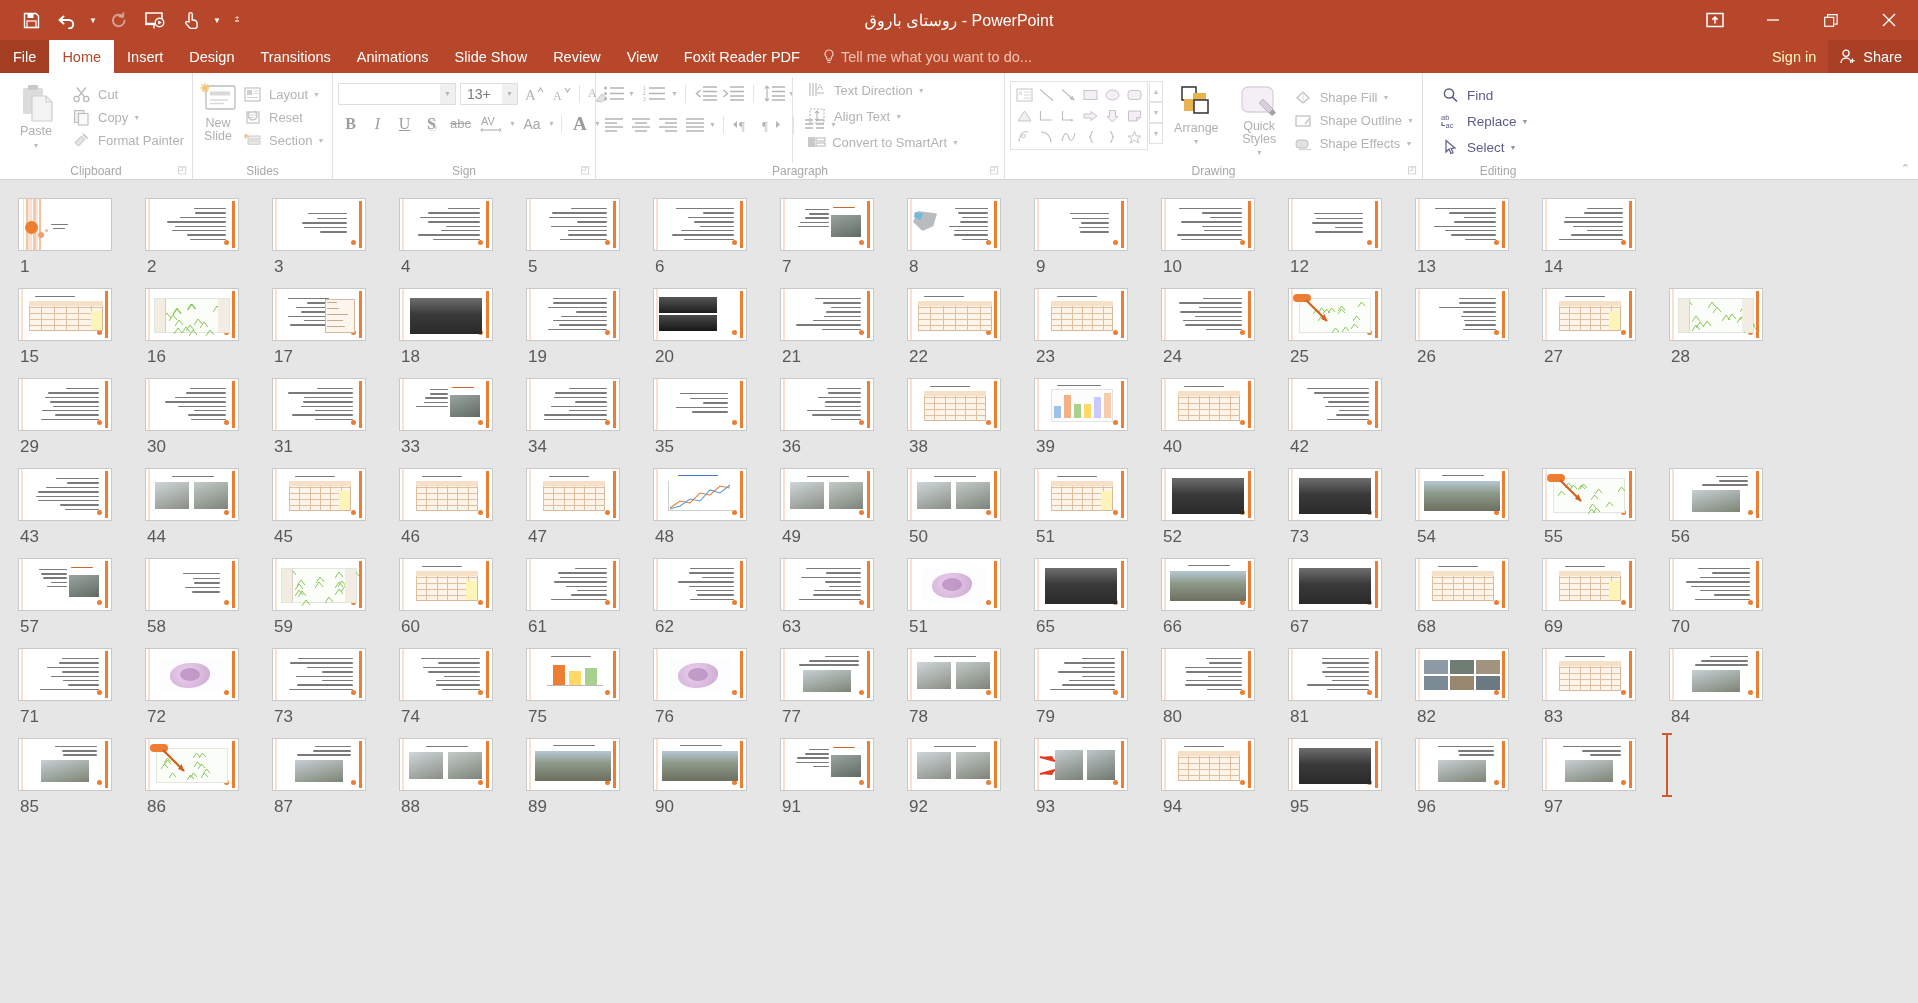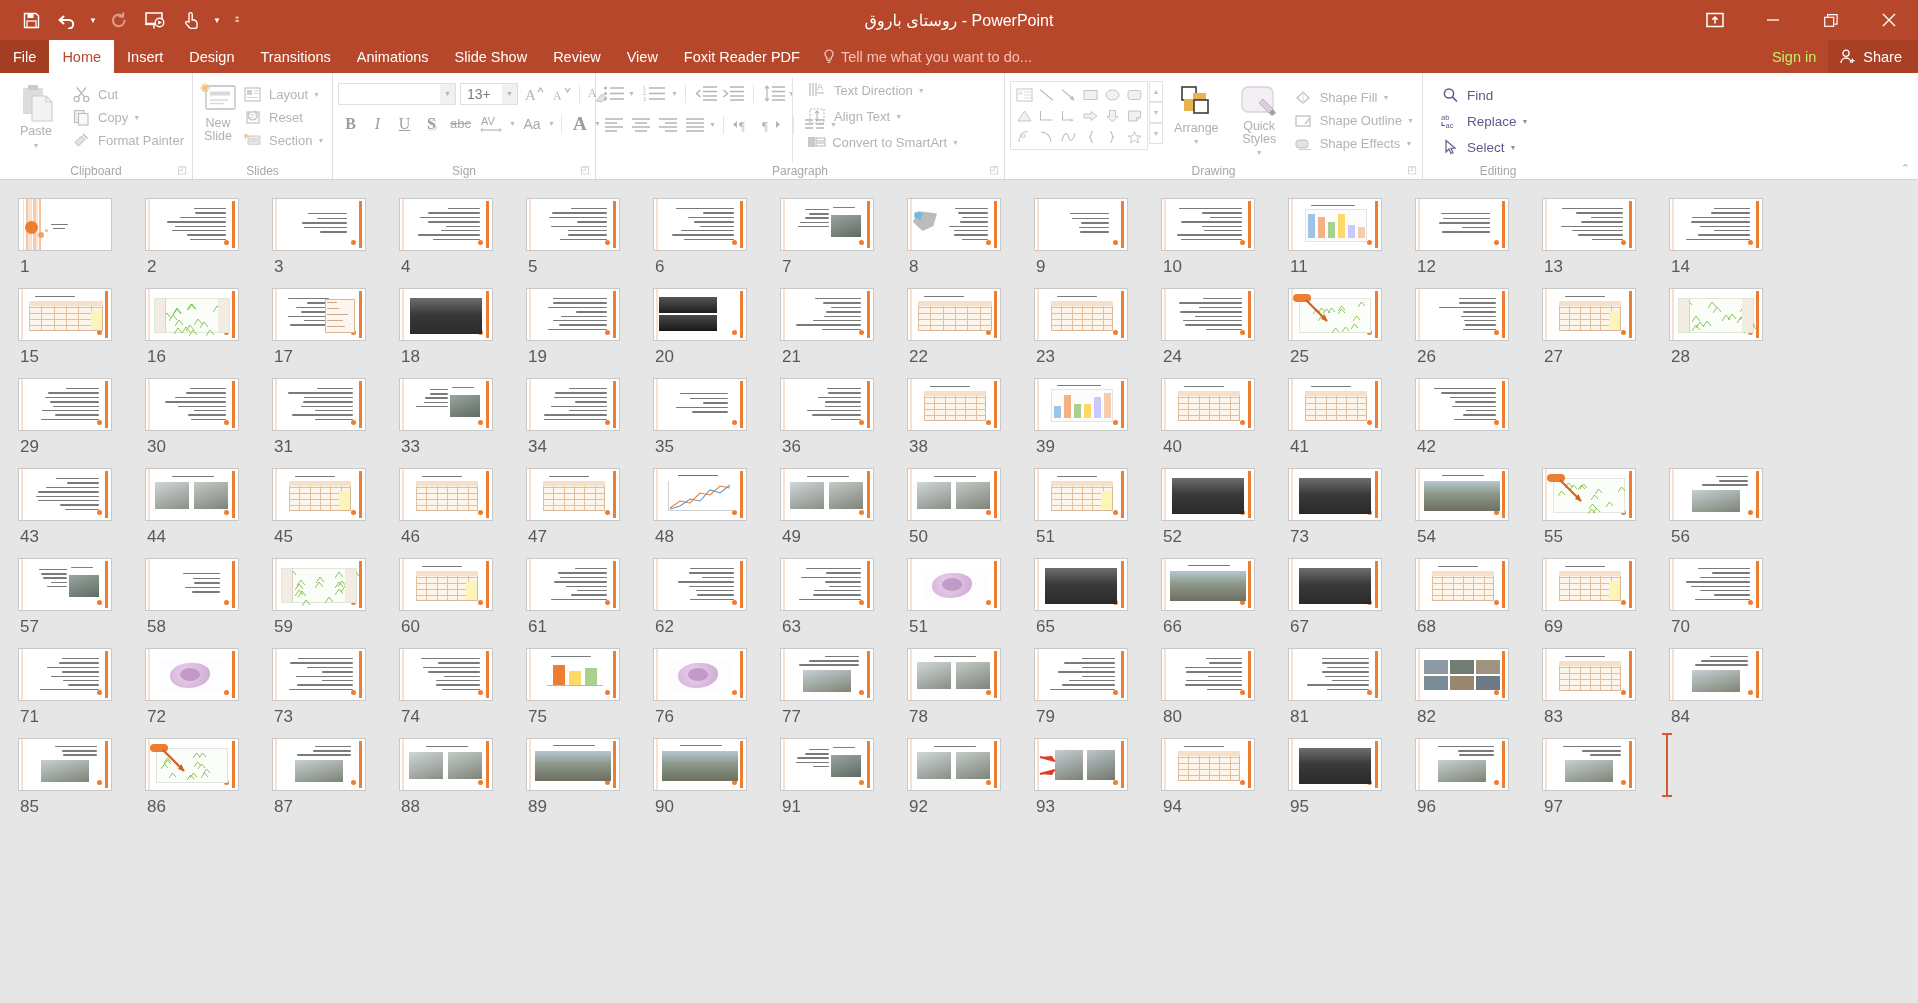--- a/index.html
+++ b/index.html
@@ -63,21 +63,21 @@
   }
   .tab.active { background: #ffffff; color: #b7472a; }
   .tab.file { background: #a43e22; }
   #tellme {
     display: flex; align-items: center; gap: 6px;
     padding: 0 10px; color: #f3c5b8; font-size: 14.5px;
   }
   #signin-share {
     margin-left: auto; display: flex; align-items: center;
   }
-  #signin { color: #bef264; font-size: 14.5px; padding: 0 12px; }
+  #signin { color: #fef9c3; font-size: 14.5px; padding: 0 12px; }
   #share {
     color: #ffffff; font-size: 14.5px;
     display: flex; align-items: center; gap: 6px;
     padding: 0 16px 0 12px; height: 33px; background: #a94026;
   }
 
   
   #ribbon {
     height: 107px;
     background: #ffffff;
@@ -978,36 +978,20 @@
             <div class="txt" style="left:14.6px;top:35.4px;width:65.4px;"></div>
             <div class="txt" style="left:18.5px;top:39.8px;width:61.5px;"></div>
           </div>
         <div class="slide-num">10</div>
       </div>
         <div class="slide-cell">
         <div class="thumb">
             <div class="lrail"></div>
             <div class="rail"></div>
             <div class="dot"></div>
-            <div style="position:absolute;left:16px;top:10px;width:62px;height:33px;background:#fcfcfc;border:0.6px solid #e3e3e3;"></div>
-            <div style="position:absolute;left:19px;top:15.371082901518093px;width:7px;bottom:12px;background:#9dc3e6;"></div>
-            <div style="position:absolute;left:29px;top:17.791479939107376px;width:7px;bottom:12px;background:#f4b183;"></div>
-            <div style="position:absolute;left:39px;top:23.385155729729377px;width:7px;bottom:12px;background:#a9d18e;"></div>
-            <div style="position:absolute;left:49px;top:15.029797281858919px;width:7px;bottom:12px;background:#ffd966;"></div>
-            <div style="position:absolute;left:59px;top:26.297621996352973px;width:7px;bottom:12px;background:#c9c9ff;"></div>
-            <div style="position:absolute;left:69px;top:27.53566689085619px;width:7px;bottom:12px;background:#f8cbad;"></div>
-            <div class="txt" style="left:22px;top:6px;width:44px;"></div>
-          </div>
-        <div class="slide-num">11</div>
-      </div>
-        <div class="slide-cell">
-        <div class="thumb">
-            <div class="lrail"></div>
-            <div class="rail"></div>
-            <div class="dot"></div>
             <div class="txt" style="left:24.8px;top:14.0px;width:49.2px;"></div>
             <div class="txt" style="left:27.1px;top:18.6px;width:46.9px;"></div>
             <div class="txt" style="left:23.0px;top:23.2px;width:51.0px;"></div>
             <div class="txt" style="left:45.5px;top:27.8px;width:28.5px;"></div>
             <div class="txt" style="left:25.5px;top:32.4px;width:48.5px;"></div>
           </div>
         <div class="slide-num">12</div>
       </div>
         <div class="slide-cell">
         <div class="thumb">
@@ -1573,42 +1557,20 @@
             <div style="position:absolute;left:16px;top:12px;width:62px;height:5px;background:#f7e0c8;"></div>
             <div class="txt" style="left:22px;top:7px;width:40px;"></div>
           </div>
         <div class="slide-num">40</div>
       </div>
         <div class="slide-cell">
         <div class="thumb">
             <div class="lrail"></div>
             <div class="rail"></div>
             <div class="dot"></div>
-            <div class="tbl" style="left:16px;top:12px;width:62px;height:30px;background:#fdf4ea;"></div>
-            <div style="position:absolute;left:16px;top:12px;width:62px;height:0.6px;background:#e0bf9f;"></div>
-            <div style="position:absolute;left:16px;top:18px;width:62px;height:0.6px;background:#e0bf9f;"></div>
-            <div style="position:absolute;left:16px;top:24px;width:62px;height:0.6px;background:#e0bf9f;"></div>
-            <div style="position:absolute;left:16px;top:30px;width:62px;height:0.6px;background:#e0bf9f;"></div>
-            <div style="position:absolute;left:16px;top:36px;width:62px;height:0.6px;background:#e0bf9f;"></div>
-            <div style="position:absolute;left:16px;top:12px;width:0.6px;height:30px;background:#e0bf9f;"></div>
-            <div style="position:absolute;left:26.333333333333336px;top:12px;width:0.6px;height:30px;background:#e0bf9f;"></div>
-            <div style="position:absolute;left:36.66666666666667px;top:12px;width:0.6px;height:30px;background:#e0bf9f;"></div>
-            <div style="position:absolute;left:47px;top:12px;width:0.6px;height:30px;background:#e0bf9f;"></div>
-            <div style="position:absolute;left:57.333333333333336px;top:12px;width:0.6px;height:30px;background:#e0bf9f;"></div>
-            <div style="position:absolute;left:67.66666666666667px;top:12px;width:0.6px;height:30px;background:#e0bf9f;"></div>
-            <div style="position:absolute;left:16px;top:12px;width:62px;height:5px;background:#f7e0c8;"></div>
-            <div class="txt" style="left:22px;top:7px;width:40px;"></div>
-          </div>
-        <div class="slide-num">41</div>
-      </div>
-        <div class="slide-cell">
-        <div class="thumb">
-            <div class="lrail"></div>
-            <div class="rail"></div>
-            <div class="dot"></div>
             <div class="txt" style="left:17.6px;top:9.0px;width:62.4px;"></div>
             <div class="txt" style="left:25.2px;top:13.4px;width:54.8px;"></div>
             <div class="txt" style="left:34.3px;top:17.8px;width:45.7px;"></div>
             <div class="txt" style="left:38.5px;top:22.2px;width:41.5px;"></div>
             <div class="txt" style="left:36.4px;top:26.6px;width:43.6px;"></div>
             <div class="txt" style="left:49.8px;top:31.0px;width:30.2px;"></div>
             <div class="txt" style="left:47.2px;top:35.4px;width:32.8px;"></div>
             <div class="txt" style="left:38.2px;top:39.8px;width:41.8px;"></div>
           </div>
         <div class="slide-num">42</div>

